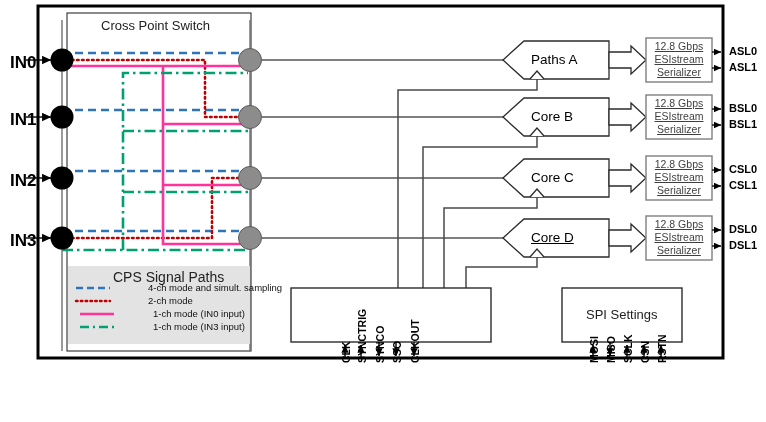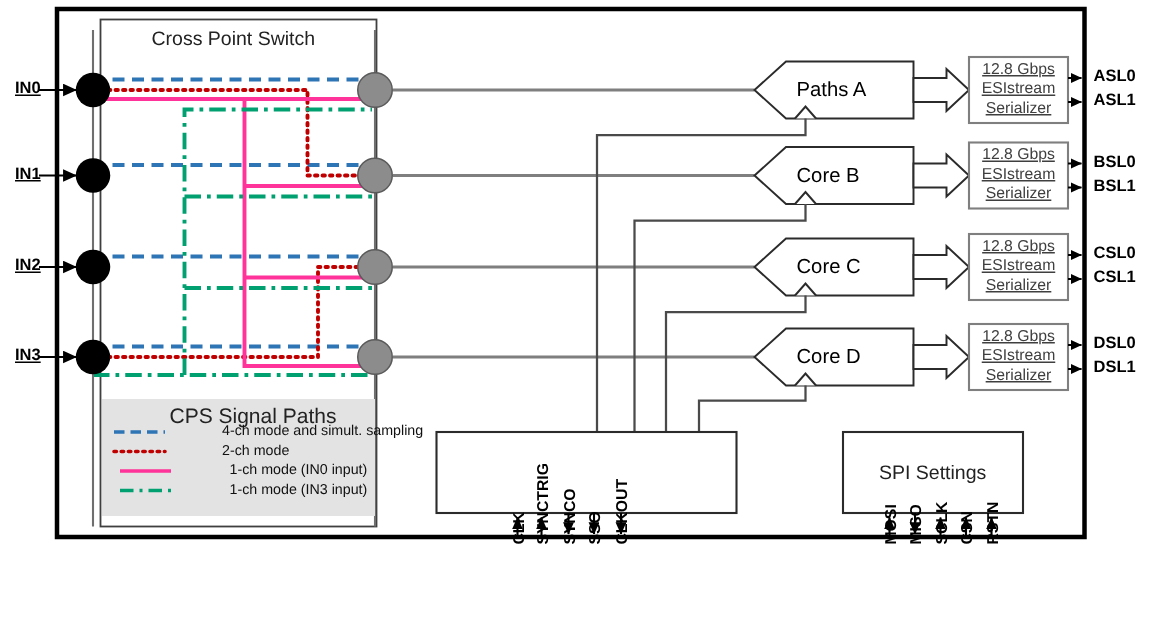--- a/index.html
+++ b/index.html
@@ -1,21 +1,21 @@
 <!DOCTYPE html>
 <html><head>
 <meta charset="utf-8">
 <style>
   html,body{margin:0;padding:0;background:#ffffff;}
   body{width:766px;height:422px;position:relative;overflow:hidden;
        font-family:"Liberation Sans","DejaVu Sans",sans-serif;color:#000;}
   #stage{position:absolute;left:0;top:0;width:766px;height:368px;}
   svg#diagram{position:absolute;left:0;top:0;width:766px;height:422px;}
   .txt{position:absolute;white-space:nowrap;line-height:1;}
-  .pin-label{font-size:11px;font-weight:bold;color:#000;text-decoration:underline;}
+  .pin-label{font-size:17px;font-weight:bold;color:#000;}
   .out-label{font-size:11px;font-weight:bold;color:#000;}
   .vert-label{font-size:10.5px;font-weight:bold;color:#000;
               transform-origin:0 0;transform:rotate(-90deg);}
   .blk-title{font-size:13px;color:#222;}
   .core-title{font-size:13.5px;color:#000;}
   .ser-line{font-size:10.5px;color:#3f3f3f;text-align:center;text-decoration:underline;}
   .legend-title{font-size:14px;color:#222;text-align:right;}
   .legend-item{font-size:9.5px;color:#111;margin-left:36px;}
 </style>
 </head>
@@ -178,21 +178,21 @@
 
   <div class="txt legend-title" style="left:113px;top:270px;">CPS Signal Paths</div>
   <div class="txt legend-item" style="left:112px;top:283px;">4-ch mode and simult. sampling</div>
   <div class="txt legend-item" style="left:112px;top:296px;">2-ch mode</div>
   <div class="txt legend-item" style="left:117px;top:309px;">1-ch mode (IN0 input)</div>
   <div class="txt legend-item" style="left:117px;top:322px;">1-ch mode (IN3 input)</div>
 
   <div class="txt core-title" style="left:531px;top:53px;">Paths A</div>
   <div class="txt core-title" style="left:531px;top:110px;">Core B</div>
   <div class="txt core-title" style="left:531px;top:171px;">Core C</div>
-  <div class="txt core-title" style="left:531px;top:231px;">Core D</div>
+  <div class="txt core-title" style="left:531px;top:231px;text-decoration:underline;">Core D</div>
 
   <div class="txt ser-line" style="left:646px;top:41px;width:66px;">12.8 Gbps</div>
   <div class="txt ser-line" style="left:646px;top:54px;width:66px;">ESIstream</div>
   <div class="txt ser-line" style="left:646px;top:67px;width:66px;">Serializer</div>
 
   <div class="txt ser-line" style="left:646px;top:98px;width:66px;">12.8 Gbps</div>
   <div class="txt ser-line" style="left:646px;top:111px;width:66px;">ESIstream</div>
   <div class="txt ser-line" style="left:646px;top:124px;width:66px;">Serializer</div>
 
   <div class="txt ser-line" style="left:646px;top:159px;width:66px;">12.8 Gbps</div>

